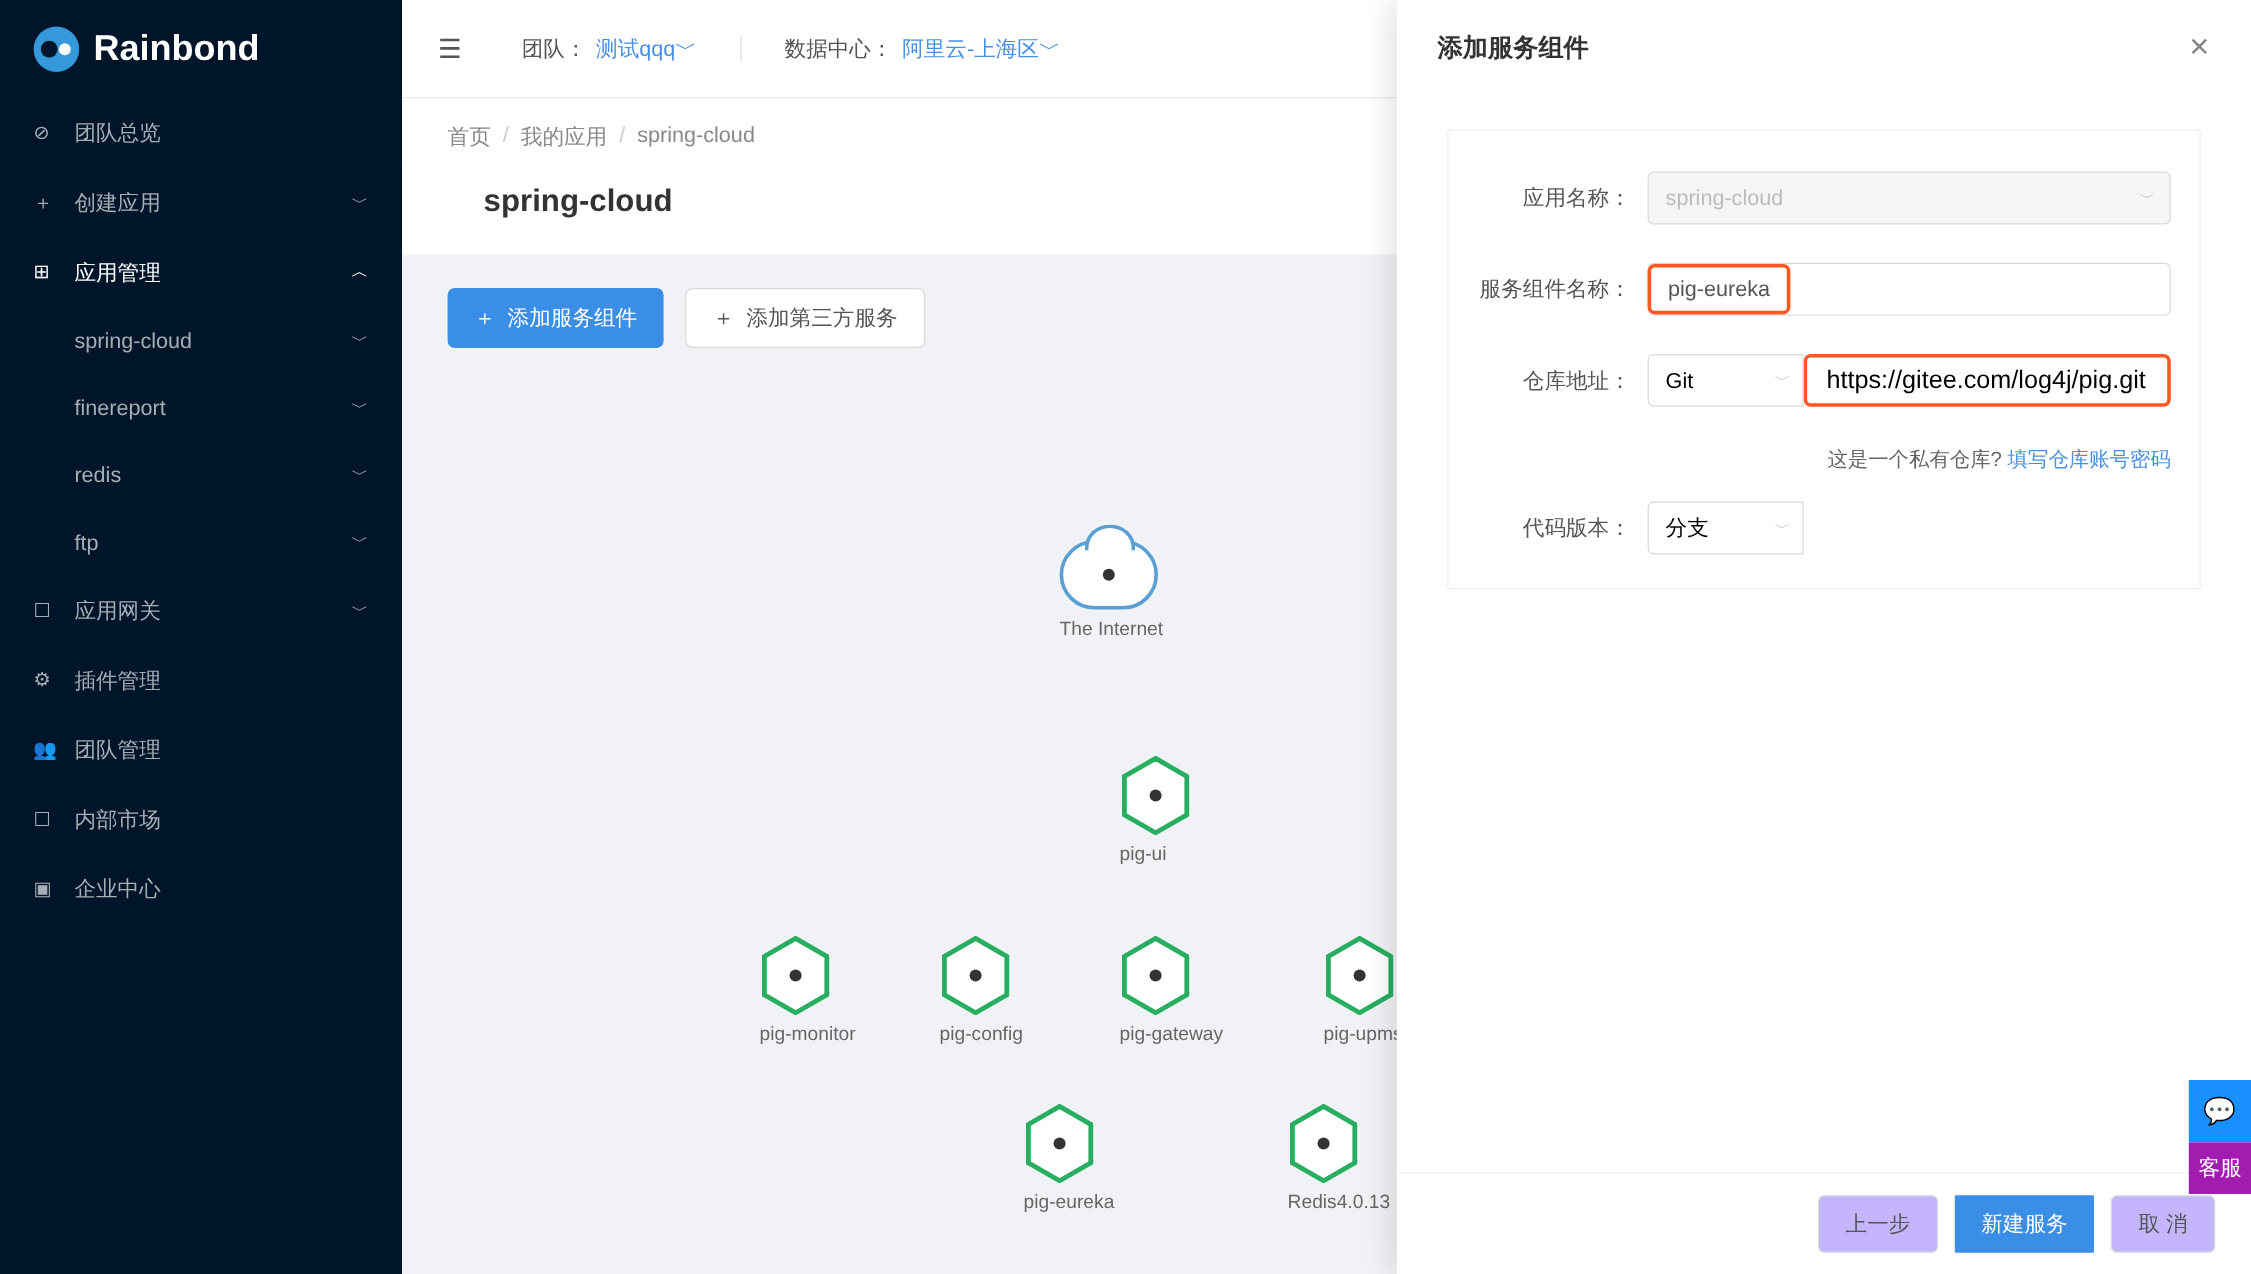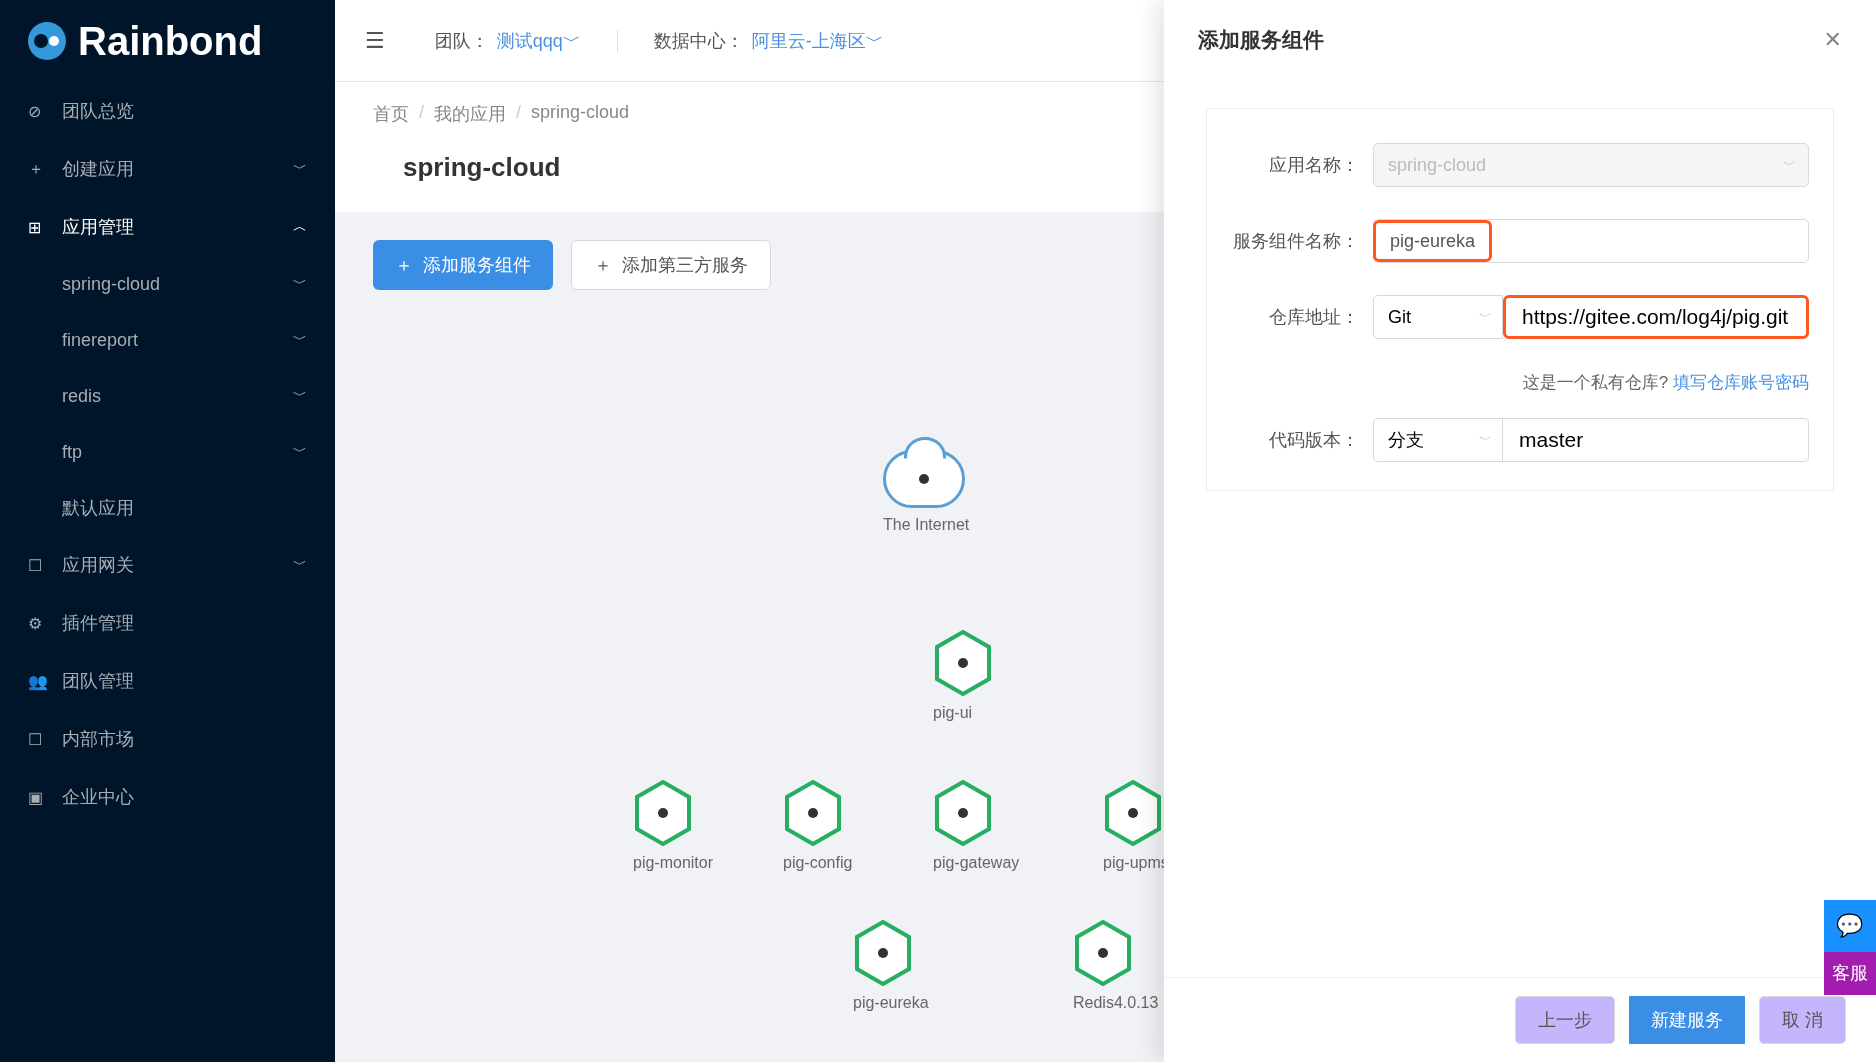--- a/index.html
+++ b/index.html
@@ -3,21 +3,21 @@
 <meta charset="utf-8">
 <style>
 * { margin: 0; padding: 0; box-sizing: border-box; }
 body { font-family: -apple-system, BlinkMacSystemFont, "Segoe UI", "PingFang SC", "Microsoft YaHei", sans-serif; background: #f0f2f5; overflow: hidden; width: 1876px; height: 1062px; position: relative; }
 
 .sidebar { position: absolute; left: 0; top: 0; width: 335px; height: 1062px; background: #001529; color: #a6adb4; }
 .logo { height: 82px; display: flex; align-items: center; padding: 0 28px; gap: 12px; color: #fff; }
 .logo-icon { width: 38px; height: 38px; background: #3498db; border-radius: 50%; position: relative; display: flex; align-items: center; justify-content: center; }
 .logo-icon::before { content: ''; width: 14px; height: 14px; background: #001529; border-radius: 50%; position: absolute; left: 6px; }
 .logo-icon::after { content: ''; width: 10px; height: 10px; background: #fff; border-radius: 50%; position: absolute; right: 7px; }
-.logo-text { font-size: 40px; font-weight: 600; color: #fff; }
+.logo-text { font-size: 30px; font-weight: 600; color: #fff; }
 
 .menu-item { display: flex; align-items: center; padding: 0 28px; height: 58px; cursor: pointer; position: relative; }
 .menu-item.active { color: #fff; }
 .menu-item .icon { width: 20px; margin-right: 14px; flex-shrink: 0; }
 .menu-item .label { flex: 1; font-size: 18px; }
 .menu-item .expand { font-size: 14px; }
 .submenu-item { display: flex; align-items: center; padding: 0 28px 0 62px; height: 56px; cursor: pointer; font-size: 18px; position: relative; }
 .submenu-item .expand { position: absolute; right: 28px; font-size: 14px; }
 
 .header { position: absolute; left: 335px; top: 0; right: 0; height: 82px; background: #fff; display: flex; align-items: center; padding: 0 30px; border-bottom: 1px solid #e8e8e8; }
@@ -108,23 +108,20 @@
     <span>finereport</span>
     <span class="expand">﹀</span>
   </div>
   <div class="submenu-item">
     <span>redis</span>
     <span class="expand">﹀</span>
   </div>
   <div class="submenu-item">
     <span>ftp</span>
     <span class="expand">﹀</span>
-  </div>
-  <div class="submenu-item">
-    <span>默认应用</span>
   </div>
   <div class="menu-item">
     <span class="icon">☐</span>
     <span class="label">应用网关</span>
     <span class="expand">﹀</span>
   </div>
   <div class="menu-item">
     <span class="icon">⚙</span>
     <span class="label">插件管理</span>
   </div>
@@ -321,23 +318,20 @@
     <div class="hint-text" style="text-align:right;margin-left:0">
       <span>这是一个私有仓库? </span><a>填写仓库账号密码</a>
     </div>
     <div class="form-row" style="margin-bottom:8px">
       <span class="form-label">代码版本：</span>
       <div class="form-split">
         <div class="sel">
           <span>分支</span>
           <span class="chev">﹀</span>
         </div>
-        <div class="inp">
-          <span>master</span>
-        </div>
       </div>
     </div>
    </div>
   </div>
   <div class="drawer-footer">
     <button class="btn" style="letter-spacing:0">上一步</button>
     <button class="btn-primary" style="border-radius:1px">新建服务</button>
     <button class="btn" style="letter-spacing:0">取 消</button>
   </div>
 </div>

